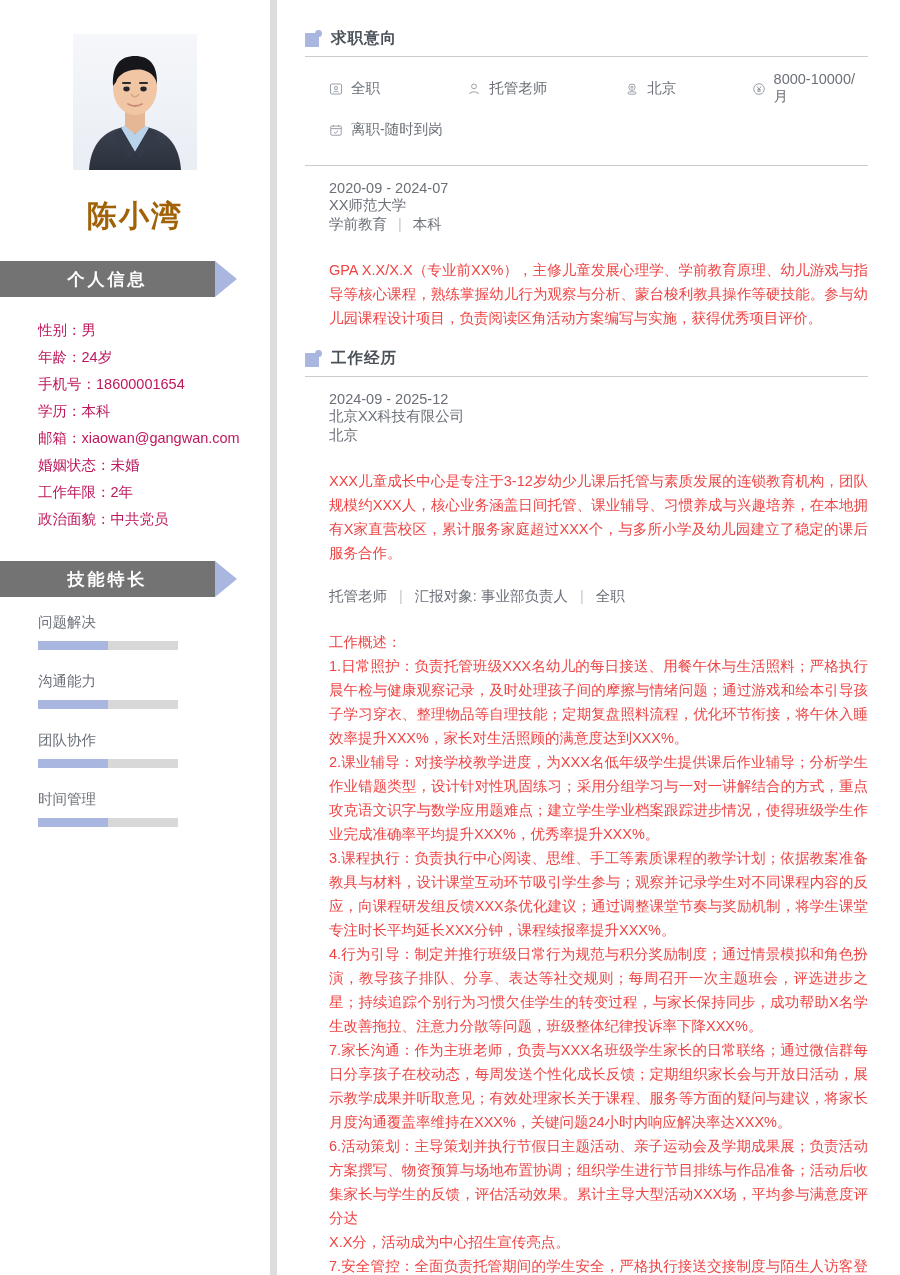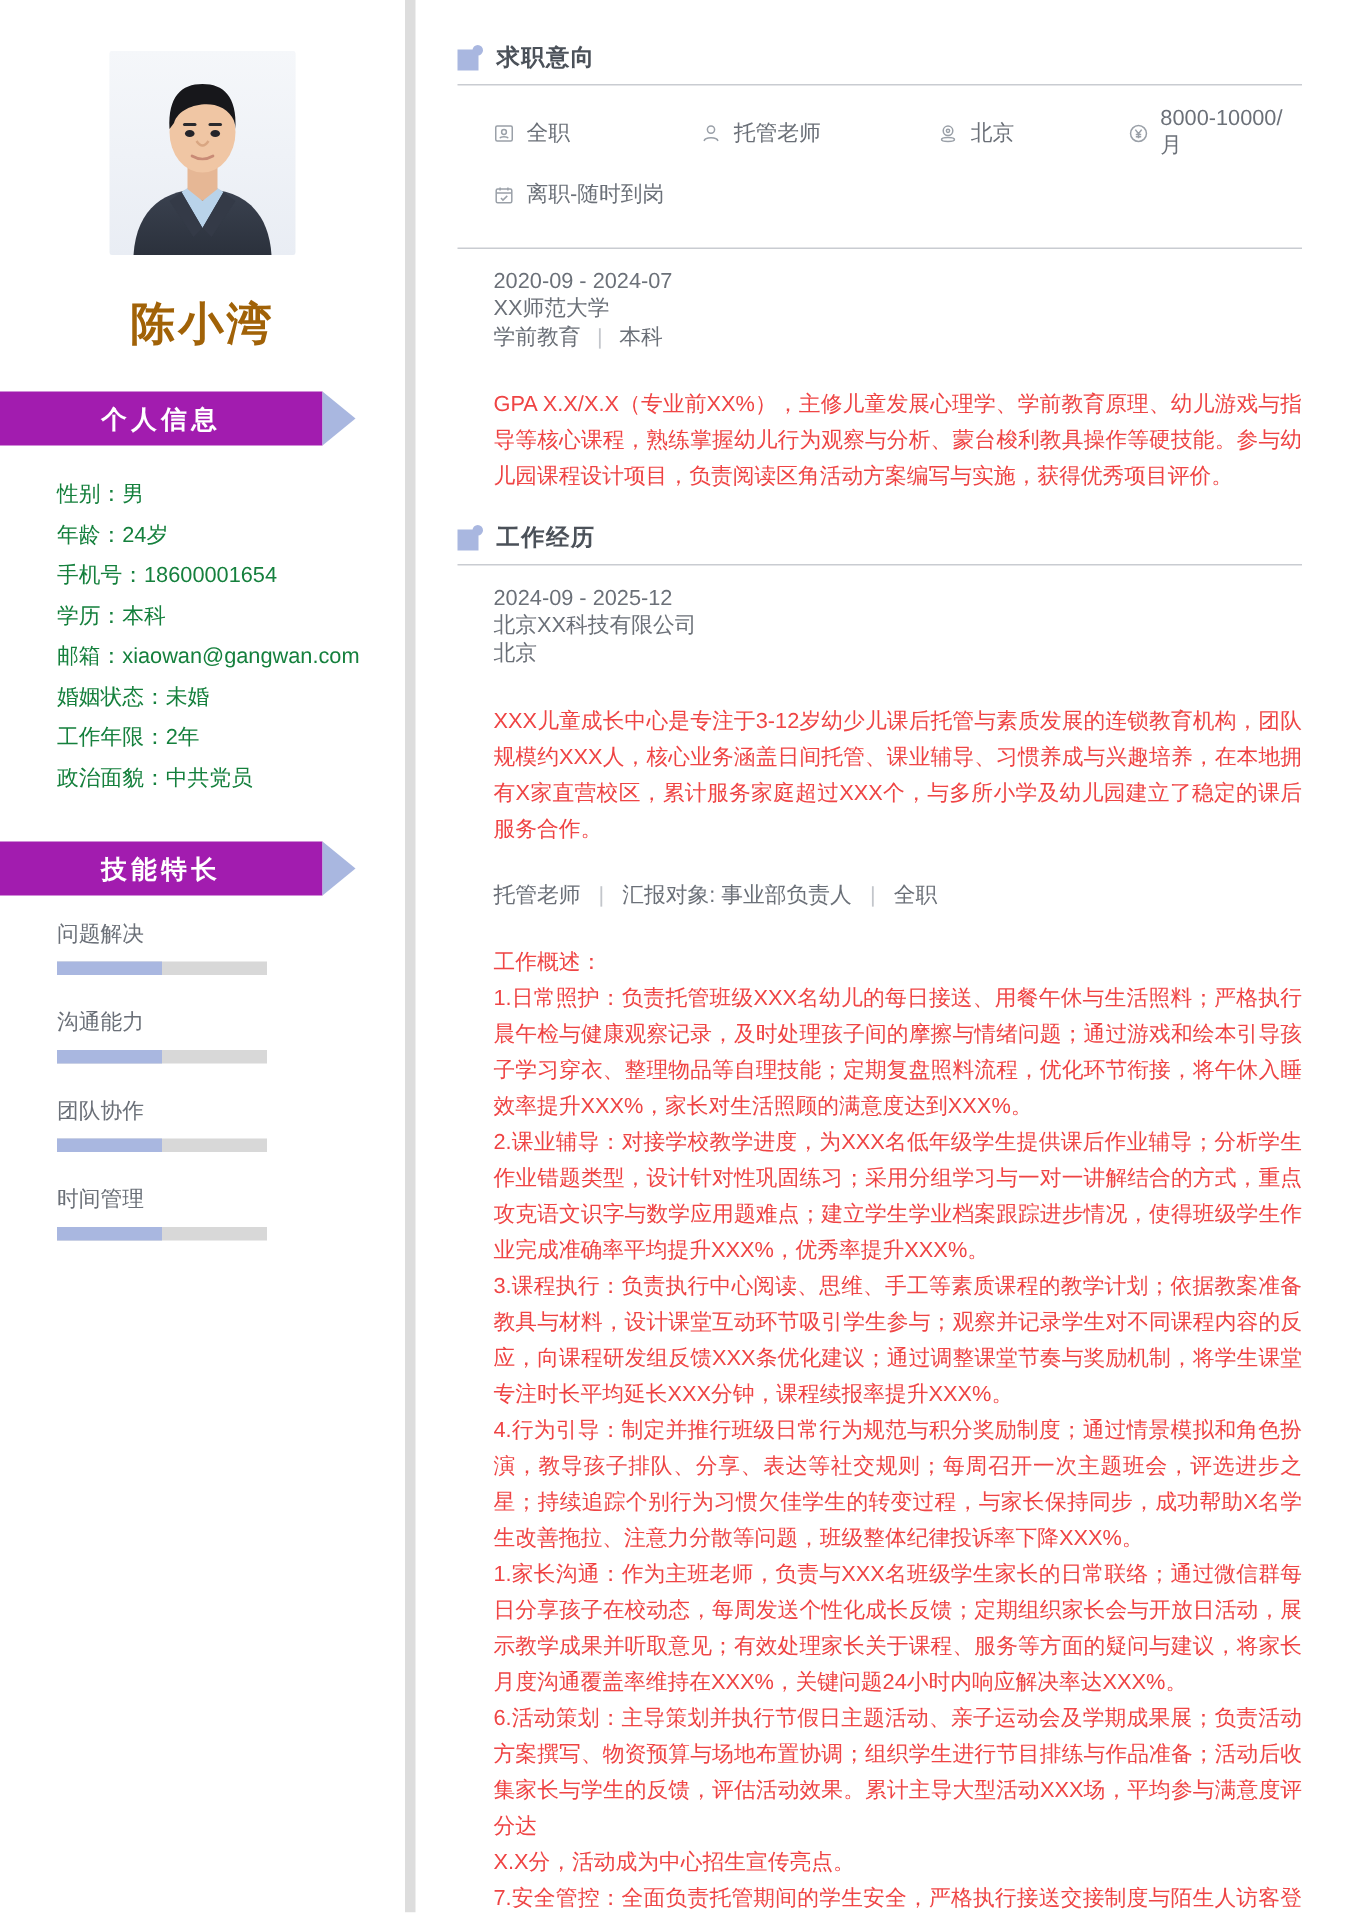--- a/index.html
+++ b/index.html
@@ -22,31 +22,31 @@
   }
   .photo svg { display:block; width:100%; height:100%; }
 
   .person-name {
     text-align:center; font-size: 30px; color:#a16207; font-weight: 700;
     margin-top: 26px; letter-spacing: 2px;
   }
 
   .ribbon {
     position: relative; height: 36px; margin-top: 24px; width: 215px;
-    background: #a21caf; display:flex; align-items:center; justify-content:center;
+    background: #737373; display:flex; align-items:center; justify-content:center;
   }
   .ribbon::after{
     content:""; position:absolute; right:-22px; top:0;
     width:0; height:0; border-top:18px solid transparent;
     border-bottom:18px solid transparent; border-left:22px solid #a9b7e0;
   }
   .ribbon-label{ color:#ffffff; font-size:17px; font-weight:700; letter-spacing:3px; }
 
   .info-list { margin: 20px 0 0 38px; }
-  .info-row { font-size: 14.5px; color:#15803d; line-height: 27px; }
+  .info-row { font-size: 14.5px; color:#be185d; line-height: 27px; }
 
   .skill-block { margin: 16px 0 0 38px; width: 172px; }
   .skill-name { font-size: 14.5px; color:#6b7078; margin-bottom: 9px; }
   .bar-track { width: 140px; height: 9px; background:#d8d8d8; }
   .bar-fill { height: 9px; background:#a9b7e0; }
   .skill-block + .skill-block { margin-top: 22px; }
 
   
   .main { flex:1; padding: 28px 32px 0 28px; position:relative; }
 
@@ -284,21 +284,21 @@
           <span class="et-sep">|</span>
           <span>全职</span>
         </div>
 
         <div class="entry-desc">
           <p>工作概述：</p>
           <p>1.日常照护：负责托管班级XXX名幼儿的每日接送、用餐午休与生活照料；严格执行晨午检与健康观察记录，及时处理孩子间的摩擦与情绪问题；通过游戏和绘本引导孩子学习穿衣、整理物品等自理技能；定期复盘照料流程，优化环节衔接，将午休入睡效率提升XXX%，家长对生活照顾的满意度达到XXX%。</p>
           <p>2.课业辅导：对接学校教学进度，为XXX名低年级学生提供课后作业辅导；分析学生作业错题类型，设计针对性巩固练习；采用分组学习与一对一讲解结合的方式，重点攻克语文识字与数学应用题难点；建立学生学业档案跟踪进步情况，使得班级学生作业完成准确率平均提升XXX%，优秀率提升XXX%。</p>
           <p>3.课程执行：负责执行中心阅读、思维、手工等素质课程的教学计划；依据教案准备教具与材料，设计课堂互动环节吸引学生参与；观察并记录学生对不同课程内容的反应，向课程研发组反馈XXX条优化建议；通过调整课堂节奏与奖励机制，将学生课堂专注时长平均延长XXX分钟，课程续报率提升XXX%。</p>
           <p>4.行为引导：制定并推行班级日常行为规范与积分奖励制度；通过情景模拟和角色扮演，教导孩子排队、分享、表达等社交规则；每周召开一次主题班会，评选进步之星；持续追踪个别行为习惯欠佳学生的转变过程，与家长保持同步，成功帮助X名学生改善拖拉、注意力分散等问题，班级整体纪律投诉率下降XXX%。</p>
-          <p>1.家长沟通：作为主班老师，负责与XXX名班级学生家长的日常联络；通过微信群每日分享孩子在校动态，每周发送个性化成长反馈；定期组织家长会与开放日活动，展示教学成果并听取意见；有效处理家长关于课程、服务等方面的疑问与建议，将家长月度沟通覆盖率维持在XXX%，关键问题24小时内响应解决率达XXX%。</p>
+          <p>7.家长沟通：作为主班老师，负责与XXX名班级学生家长的日常联络；通过微信群每日分享孩子在校动态，每周发送个性化成长反馈；定期组织家长会与开放日活动，展示教学成果并听取意见；有效处理家长关于课程、服务等方面的疑问与建议，将家长月度沟通覆盖率维持在XXX%，关键问题24小时内响应解决率达XXX%。</p>
           <p>6.活动策划：主导策划并执行节假日主题活动、亲子运动会及学期成果展；负责活动方案撰写、物资预算与场地布置协调；组织学生进行节目排练与作品准备；活动后收集家长与学生的反馈，评估活动效果。累计主导大型活动XXX场，平均参与满意度评分达</p>
           <p>X.X分，活动成为中心招生宣传亮点。</p>
           <p>7.安全管控：全面负责托管期间的学生安全，严格执行接送交接制度与陌生人访客登记；每日排查教室设施与活动区域安全隐患，建立安全台账并跟进整改；定期组织消防、防拐等安全主题教育活动与应急疏散演练；任职期间保持安全责任事故零记录，在总部安全检查中连续获得优秀评级。</p>
         </div>
 
         <div class="block-gap"></div>
 
         <div class="entry-desc">
           <p>工作业绩：</p>
           <p>1.累计负责超过XXX名幼少儿的日常托管与成长引导，所带班级学生出勤率稳定在XXX%以上，家长整体满意度达XXX%。</p>

